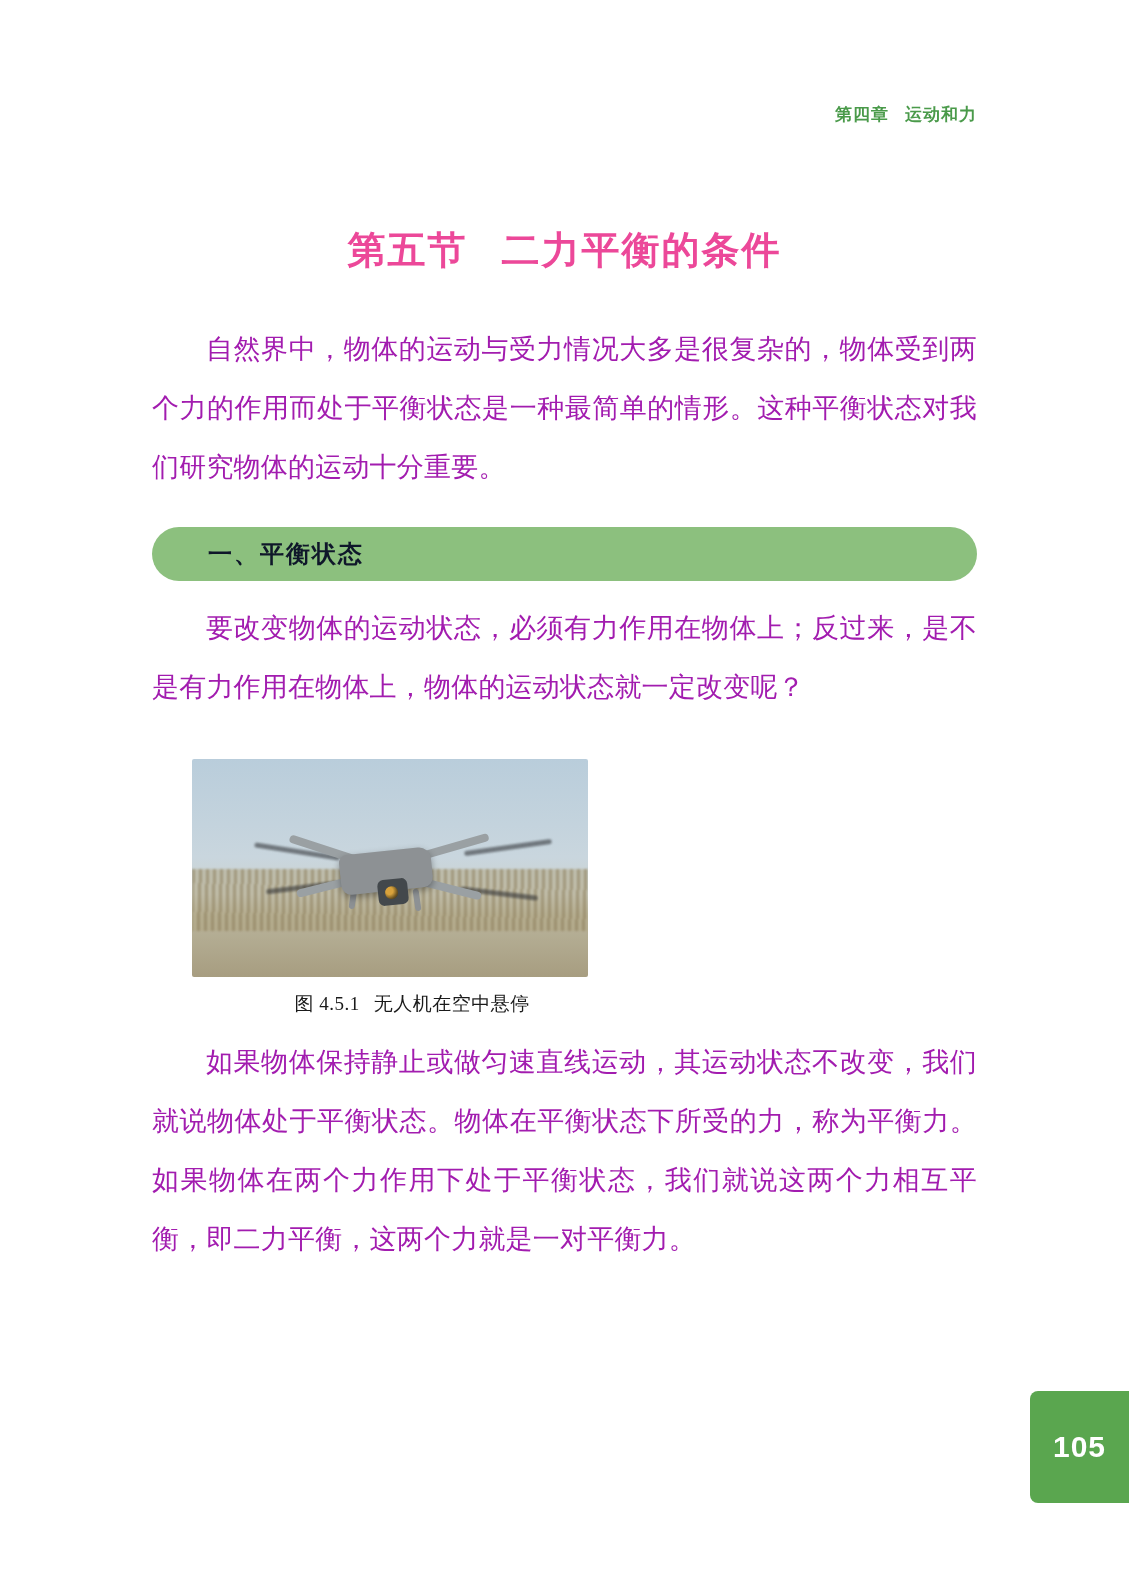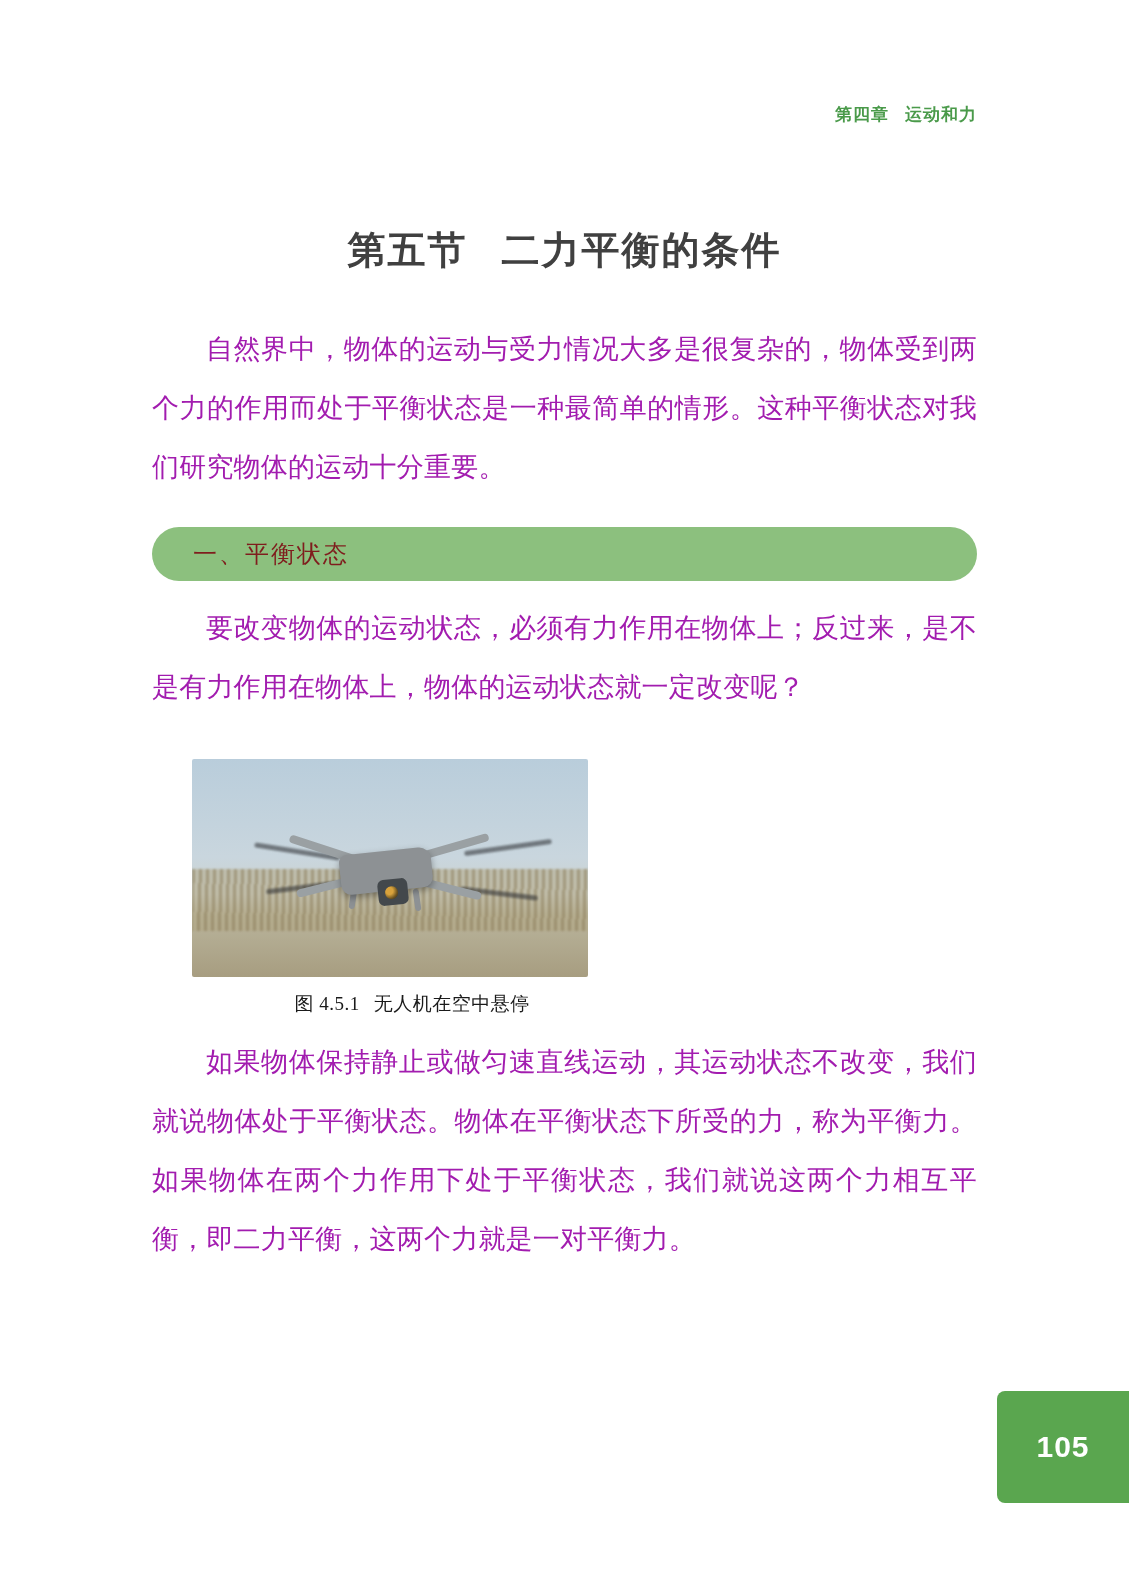--- a/index.html
+++ b/index.html
@@ -38,21 +38,21 @@
   .section-title {
     position: absolute;
     top: 200px;
     left: 0;
     width: 100%;
     text-align: center;
     font-family: "Liberation Sans", sans-serif;
     font-weight: bold;
     font-size: 38px;
     letter-spacing: 2px;
-    color: #404040;
+    color: #ec4899;
   }
   .section-title .num { margin-right: 34px; }
 
   
   .content {
     position: absolute;
     left: 152px;
     right: 152px;
     top: 320px;
   }
@@ -70,26 +70,26 @@
   
   .subhead {
     margin: 30px 0 18px 0;
     height: 54px;
     border-radius: 27px;
     background: #8cc07e;
     display: flex;
     align-items: center;
   }
   .subhead .subhead-text {
-    margin-left: 41px;
+    margin-left: 56px;
     font-family: "Liberation Sans", sans-serif;
-    font-weight: normal;
+    font-weight: bold;
     font-size: 24px;
     letter-spacing: 2px;
-    color: #7f1d1d;
+    color: #0f172a;
   }
 
   
   .figures {
     margin-top: 26px;
     display: flex;
     justify-content: space-between;
   }
   .figure { width: 440px; }
   .figure-img {
@@ -297,21 +297,21 @@
     background: rgba(255,255,255,.5);
     border-radius: 50%;
     filter: blur(3px);
   }
 
   
   .page-number {
     position: absolute;
     right: 0;
     bottom: 68px;
-    width: 132px;
+    width: 99px;
     height: 112px;
     background: #5aa64f;
     border-radius: 8px 0 0 8px;
     display: flex;
     align-items: center;
     justify-content: center;
   }
   .page-number span {
     font-family: "Liberation Sans", sans-serif;
     font-weight: bold;

